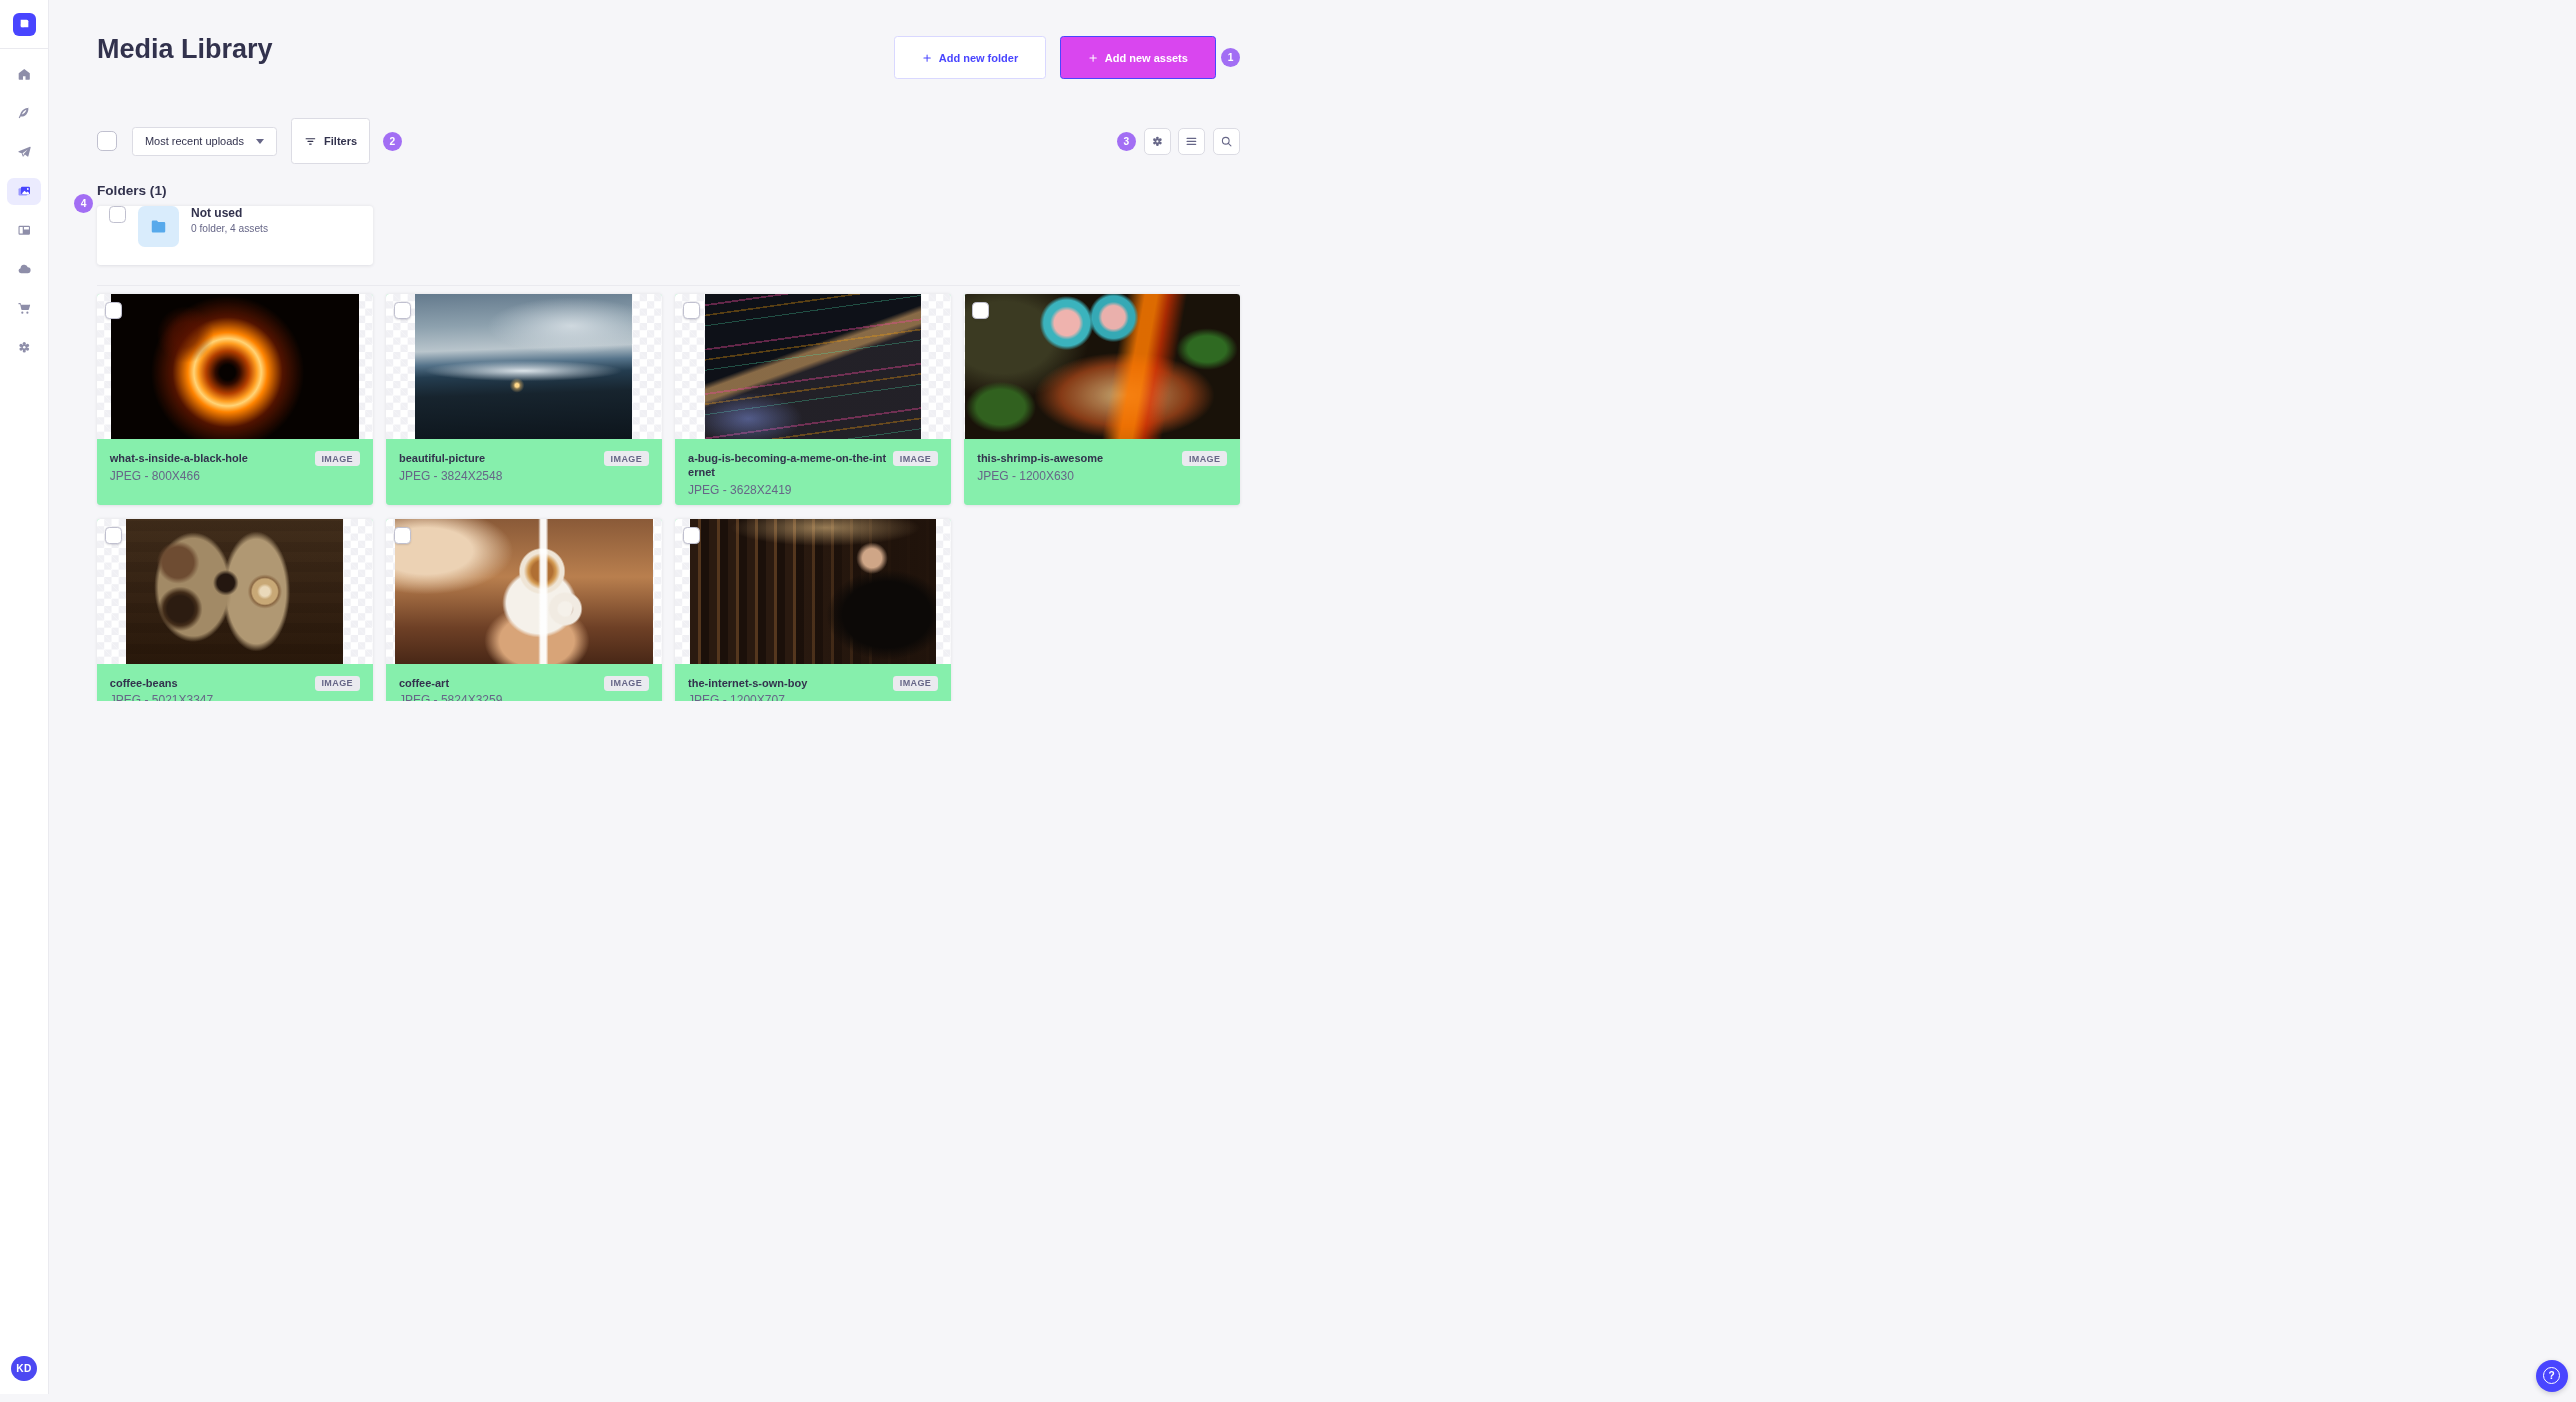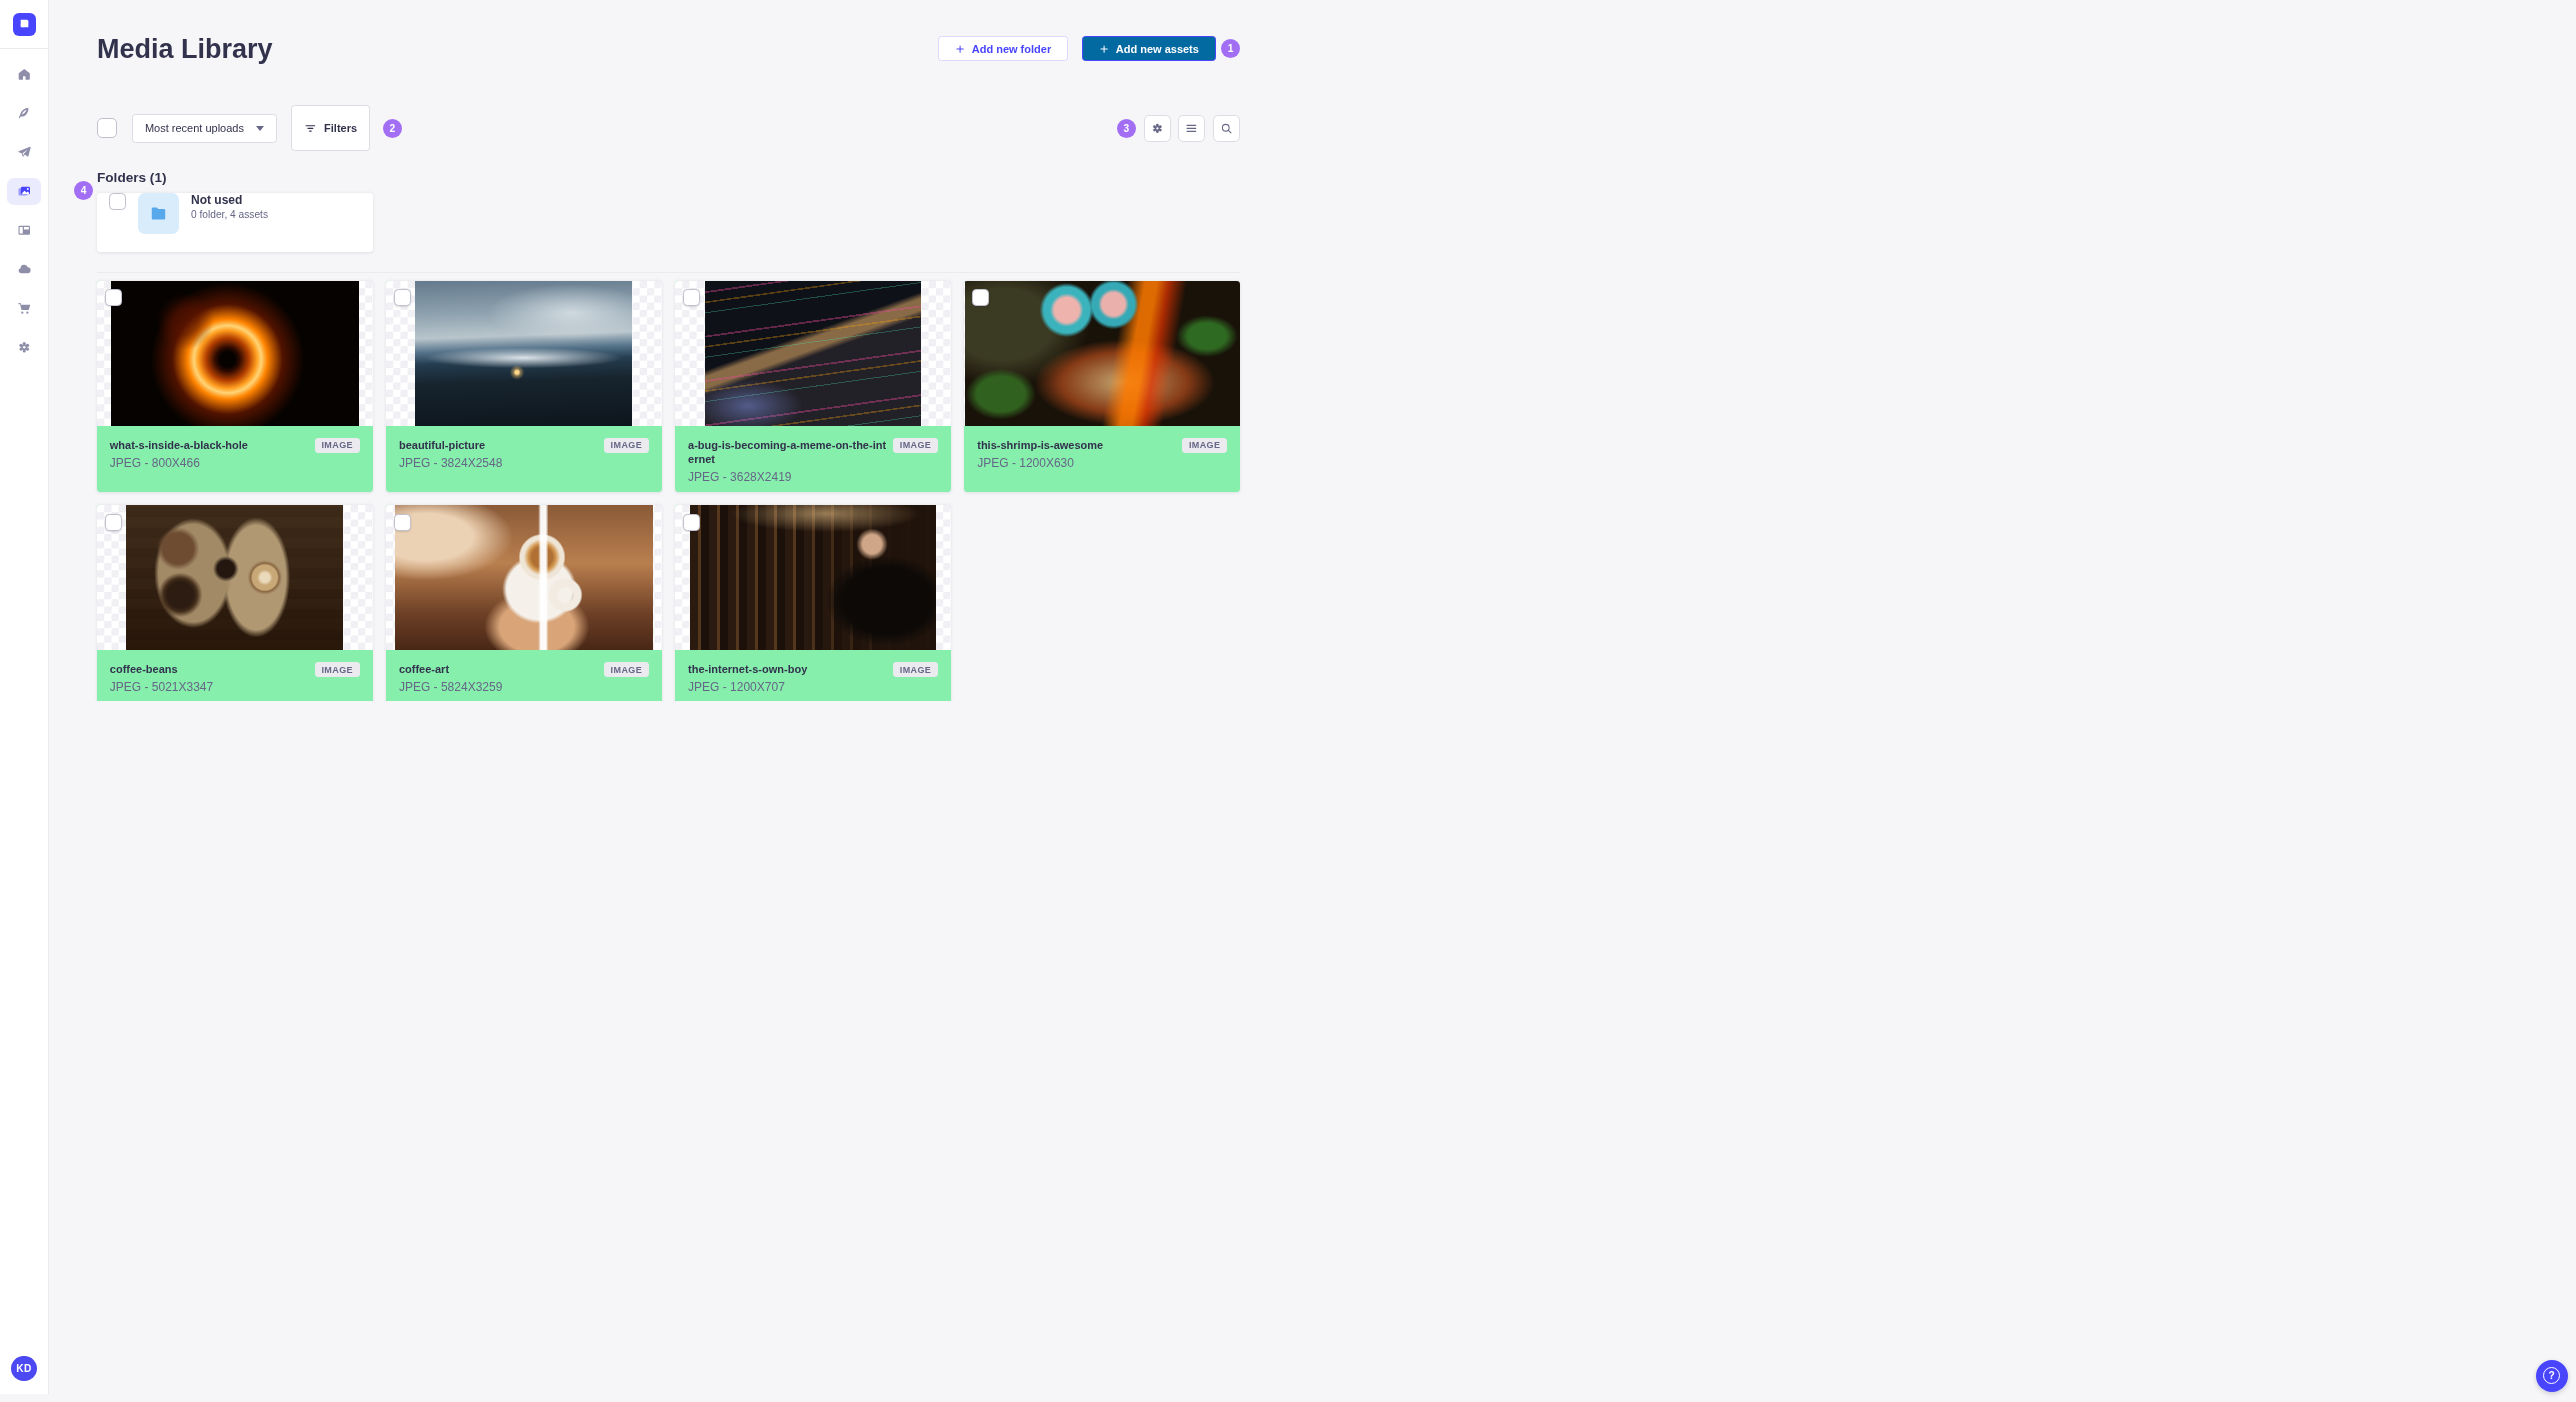--- a/index.html
+++ b/index.html
@@ -17,24 +17,24 @@
   .nav-item svg { width:14.5px; height:14.5px; }
   .nav-item.active { background:#ebebfe; color:#4945ff; }
   .sidebar-spacer { flex:1; }
   .avatar { width:25.6px; height:25.6px; border-radius:50%; background:#4c48f2; color:#fff; font-size:10.2px; font-weight:700; display:flex; align-items:center; justify-content:center; margin-bottom:12.8px; cursor:pointer; letter-spacing:0.3px; }
 
   
   .main { margin-left:49px; padding:32px 48px 0; }
   .header-row { display:flex; justify-content:space-between; align-items:flex-start; }
   h1 { font-size:27px; font-weight:700; line-height:34px; color:#32324d; }
   .header-actions { display:flex; align-items:center; gap:13.6px; margin-top:4.3px; }
-  .btn { height:25px; border-radius:3.4px; font-size:11px; font-weight:600; display:inline-flex; align-items:center; gap:6.8px; padding:0 16px; cursor:pointer; border:0.9px solid transparent; font-family:inherit; }
+  .btn { height:43px; border-radius:3.4px; font-size:11px; font-weight:600; display:inline-flex; align-items:center; gap:6.8px; padding:0 27px; cursor:pointer; border:0.9px solid transparent; font-family:inherit; }
   .btn svg { width:10.2px; height:10.2px; }
   .btn-secondary { background:#fff; border-color:#d9d8ff; color:#4945ff; }
-  .btn-primary { background:#0369a1; border-color:#4945ff; color:#fff;text-align:center; }
+  .btn-primary { background:#d946ef; border-color:#4945ff; color:#fff;text-align:center; }
 
   .tour-badge { width:19px; height:19px; border-radius:50%; background:#a26ef4; color:#fff; font-size:10.2px; font-weight:700; display:flex; align-items:center; justify-content:center; flex:0 0 auto; cursor:pointer; }
 
   
   .toolbar { margin-top:39px; display:flex; justify-content:space-between; align-items:center; }
   .toolbar-left { display:flex; align-items:center; gap:14.5px; }
   .checkbox { width:20.4px; height:20.4px; border:0.9px solid #c0c0cf; border-radius:5.1px; background:#fff; cursor:pointer; flex:0 0 auto; }
   .select-btn { height:29px; background:#fff; border:0.9px solid #dcdce4; border-radius:3.4px; display:flex; align-items:center; gap:12px; padding:0 12px; font-size:11px; color:#32324d; cursor:pointer; }
   .caret { width:0; height:0; border-left:4.3px solid transparent; border-right:4.3px solid transparent; border-top:5.1px solid #666687; }
   .filters-btn { height:46px; background:#fff; border:0.9px solid #dcdce4; border-radius:3.4px; display:flex; align-items:center; gap:6.8px; padding:3px 12px; font-size:11px; font-weight:600; color:#32324d; cursor:pointer; }

